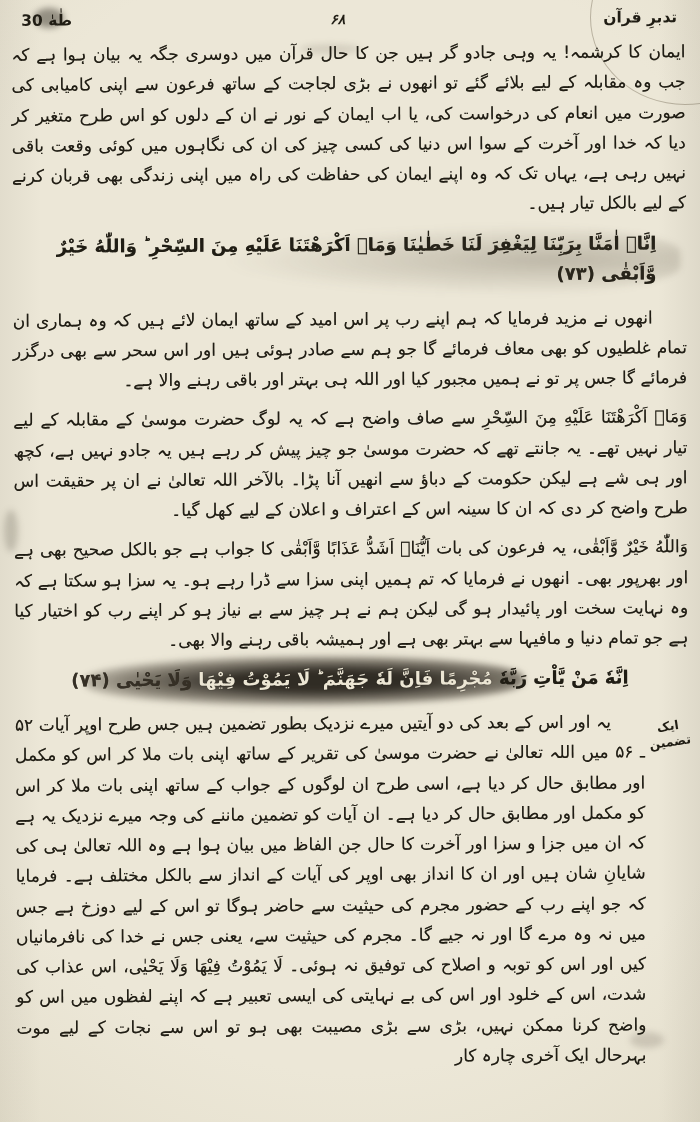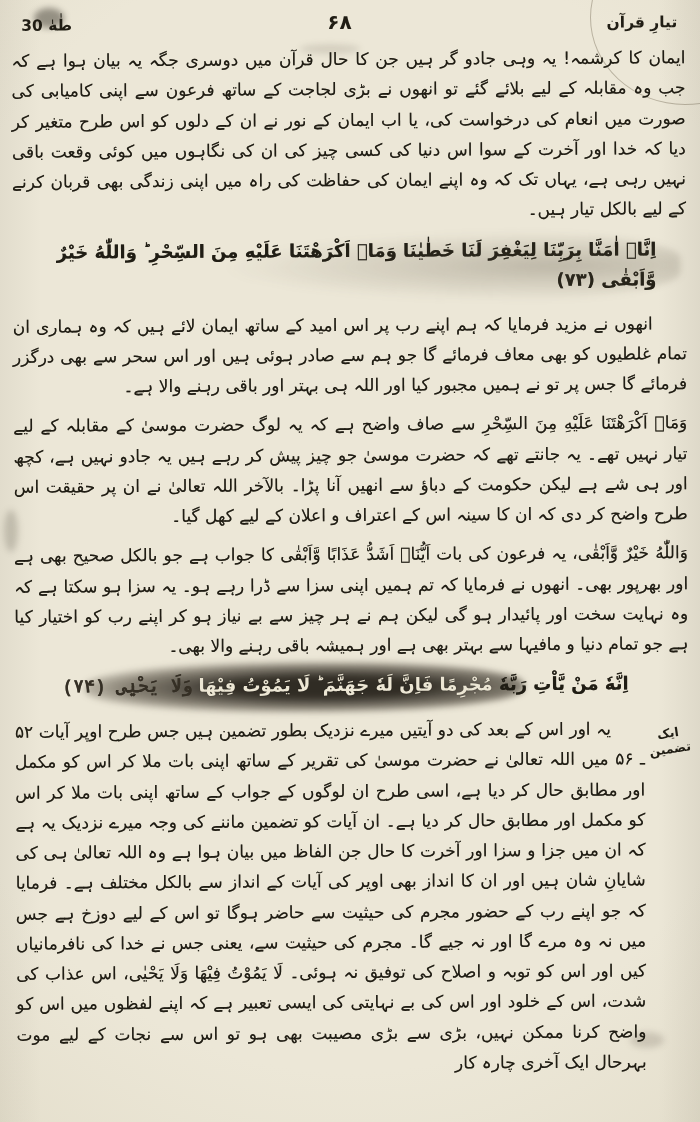--- a/index.html
+++ b/index.html
@@ -31,21 +31,21 @@
     position:absolute; inset:0;
     padding:8px 12px 0 14px;
     direction:rtl;
     transform:rotate(-.3deg);
   }
   .page-header {
     display:flex; justify-content:space-between; align-items:baseline;
     font-weight:bold; font-size:15.5px;
     padding:2px 8px 10px 10px;
   }
-  .h-page { font-size:20px; }
+  .h-page { font-size:14px;font-style:italic; }
 
   .body-par {
     font-size:17px; line-height:1.78;
     text-align:justify;
     margin-bottom:9px;
     text-shadow:0 0 .6px rgba(32,29,20,.55);
   }
   .indent { text-indent:34px; }
 
   .verse-line {
@@ -61,21 +61,21 @@
     filter:blur(3px); border-radius:40%;
   }
   .verse74 { position:relative; padding-right:54px; }
   .verse74::before {
     content:""; position:absolute; top:-8px; bottom:-10px; left:10%; right:24%;
     background:radial-gradient(ellipse at 55% 50%, rgba(38,34,27,.95) 28%, rgba(62,55,44,.55) 60%, rgba(62,55,44,0) 82%);
     filter:blur(3px); border-radius:45%;
   }
   .verse-line span { position:relative; }
   .v74-b { color:#ece6d4; text-shadow:0 0 1px rgba(20,18,12,.8); }
-  .v74-c { color:#352f25;font-family:Liberation Mono, monospace; }
+  .v74-c { color:#352f25; }
 
   .final-block { position:relative; padding-right:44px; margin-top:4px; }
   .margin-note {
     position:absolute; right:-8px; top:12px; width:56px;
     font-size:12.5px; line-height:1.25; font-weight:bold;
     text-align:center; transform:rotate(-8deg);
   }
 </style>
 </head>
 <body>
@@ -83,21 +83,21 @@
 <div class="paper"></div>
 <div class="corner-curl"></div>
 <div class="spot spot1"></div>
 <div class="spot spot2"></div>
 <div class="spot spot3"></div>
 <div class="spot spot4"></div>
 
 <div class="content" dir="rtl">
 
   <header class="page-header">
-    <span class="h-title">تیارِ قرآن</span>
+    <span class="h-title">تدبرِ قرآن</span>
     <span class="h-page">۶۸</span>
     <span class="h-surah">طٰهٰ 30</span>
   </header>
 
   <main>
 
     <p class="body-par">ایمان کا کرشمہ! یہ وہی جادو گر ہیں جن کا حال قرآن میں دوسری جگہ یہ بیان ہوا ہے کہ جب وہ مقابلہ کے لیے بلائے گئے تو انھوں نے بڑی لجاجت کے ساتھ فرعون سے اپنی کامیابی کی صورت میں انعام کی درخواست کی، یا اب ایمان کے نور نے ان کے دلوں کو اس طرح متغیر کر دیا کہ خدا اور آخرت کے سوا اس دنیا کی کسی چیز کی ان کی نگاہوں میں کوئی وقعت باقی نہیں رہی ہے، یہاں تک کہ وہ اپنے ایمان کی حفاظت کی راہ میں اپنی زندگی بھی قربان کرنے کے لیے بالکل تیار ہیں۔</p>
 
     <p class="verse-line verse73">اِنَّاۤ اٰمَنَّا بِرَبِّنَا لِيَغْفِرَ لَنَا خَطٰيٰنَا وَمَاۤ اَكْرَهْتَنَا عَلَيْهِ مِنَ السِّحْرِ ؕ وَاللّٰهُ خَيْرٌ وَّاَبْقٰى (۷۳)</p>
 

